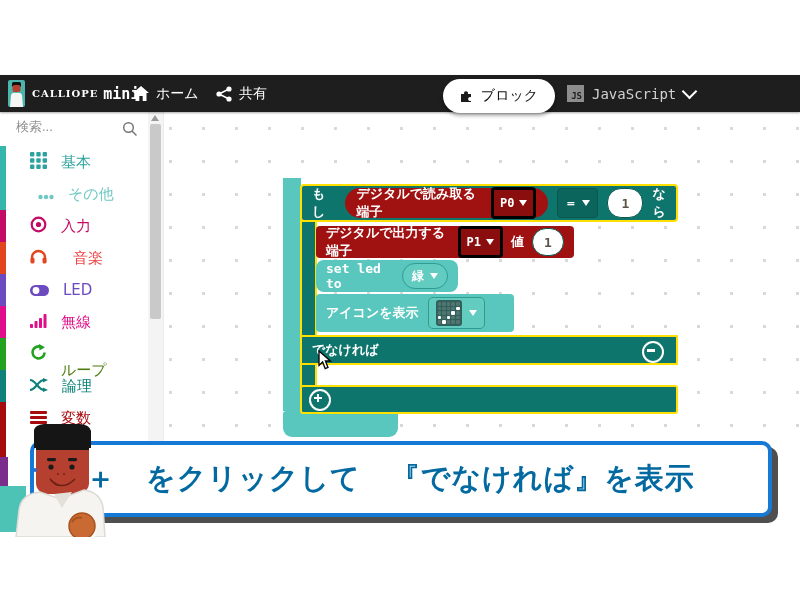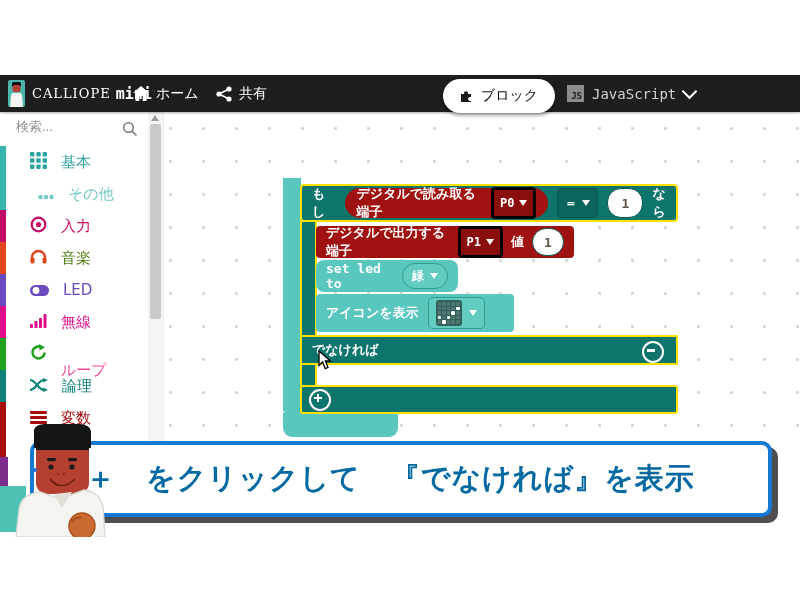--- a/index.html
+++ b/index.html
@@ -3,21 +3,21 @@
 <meta charset="utf-8">
 <style>
   html,body{margin:0;padding:0;background:#fff;}
   #app{position:relative;width:800px;height:600px;background:#fff;overflow:hidden;
        font-family:"DejaVu Sans","Liberation Sans",sans-serif;}
 
   
   .header{position:absolute;left:0;top:75px;width:800px;height:37px;background:#1e1e1e;z-index:4;
           box-shadow:0 1px 2px rgba(0,0,0,.35);}
   .brand{position:absolute;left:8px;top:5px;display:flex;align-items:center;gap:7px;}
-  .brand-serif{color:#fff;font-family:"DejaVu Serif","Liberation Serif",serif;font-size:13px;letter-spacing:1px;font-weight:normal;}
+  .brand-serif{color:#fff;font-family:"DejaVu Serif","Liberation Serif",serif;font-size:10px;letter-spacing:1px;font-weight:bold;}
   .brand-mono{color:#fff;font-family:"DejaVu Sans Mono","Liberation Mono",monospace;font-size:15px;font-weight:bold;margin-left:-2px;}
   .navitem{position:absolute;top:0;height:37px;display:flex;align-items:center;gap:7px;color:#fff;font-size:14px;cursor:pointer;}
   .nav-home{left:133px;} .nav-share{left:216px;}
   .toggle-pill{position:absolute;left:443px;top:79px;width:112px;height:34px;background:#fff;border-radius:17px;
                display:flex;align-items:center;justify-content:center;gap:7px;z-index:5;
                box-shadow:0 2px 4px rgba(0,0,0,.45);font-size:14px;font-weight:400;color:#111;}
   .js-toggle{position:absolute;left:567px;top:0;height:37px;display:flex;align-items:center;gap:8px;z-index:5;}
   .js-badge{width:17px;height:17px;background:#8d8d8d;color:#1e1e1e;font-size:9px;font-weight:bold;
             display:flex;align-items:flex-end;justify-content:flex-end;padding:0 2px 1px 0;box-sizing:border-box;
             font-family:"DejaVu Sans Mono",monospace;}
@@ -32,24 +32,24 @@
   .sicon{position:absolute;right:10px;top:5px;}
   .scrollbar{position:absolute;right:0;top:0;width:15px;height:329px;background:#f4f4f4;}
   .scroll-up{position:absolute;top:3px;left:3px;width:0;height:0;border-left:4.5px solid transparent;border-right:4.5px solid transparent;border-bottom:6px solid #9a9a9a;}
   .scroll-thumb{position:absolute;top:12px;left:2px;width:11px;height:195px;background:#c9c9c9;border-radius:2px;}
   .srow{position:absolute;left:0;width:148px;height:32px;display:flex;align-items:center;gap:14px;padding-left:30px;box-sizing:border-box;cursor:pointer;}
   .srow .clabel{font-size:15px;}
   .srow.indent{padding-left:38px;}
   .cat0 .clabel{color:#2da39f;} .cat0 .cicon{color:#2da39f;}
   .cat1 .clabel{color:#6fc9c3;} .cat1 .cicon{color:#6fc9c3;}
   .cat2 .clabel{color:#c40a64;} .cat2 .cicon{color:#c40a64;}
-  .cat3 .clabel{color:#4d7c0f;} .cat3 .cicon{color:#e2461f;}
+  .cat3 .clabel{color:#ef4444;margin-left:12px;} .cat3 .cicon{color:#e2461f;}
   .cat4 .clabel{color:#6c4ac0;} .cat4 .cicon{color:#6c4ac0;}
   .cat5 .clabel{color:#e00e8a;} .cat5 .cicon{color:#e00e8a;}
-  .cat6 .clabel{color:#ec4899;margin-top:32px;} .cat6 .cicon{color:#23a121;}
+  .cat6 .clabel{color:#4d7c0f;margin-top:32px;} .cat6 .cicon{color:#23a121;}
   .cat7 .clabel{color:#0e827a;} .cat7 .cicon{color:#0e827a;}
   .cat8 .clabel{color:#a80b0e;} .cat8 .cicon{color:#a80b0e;}
   .strip{position:absolute;left:0;z-index:3;}
 
   
   .workspace{position:absolute;left:163px;top:112px;width:637px;height:329px;background:#fff;z-index:0;
              background-image:radial-gradient(circle,#d9d9d9 1.6px,rgba(0,0,0,0) 1.9px);
              background-size:33px 33px;background-position:24px 33px;}
   .blk{position:absolute;box-sizing:border-box;color:#fff;font-size:13px;font-weight:bold;display:flex;align-items:center;}
   .teal-light{background:#59c7bd;}

